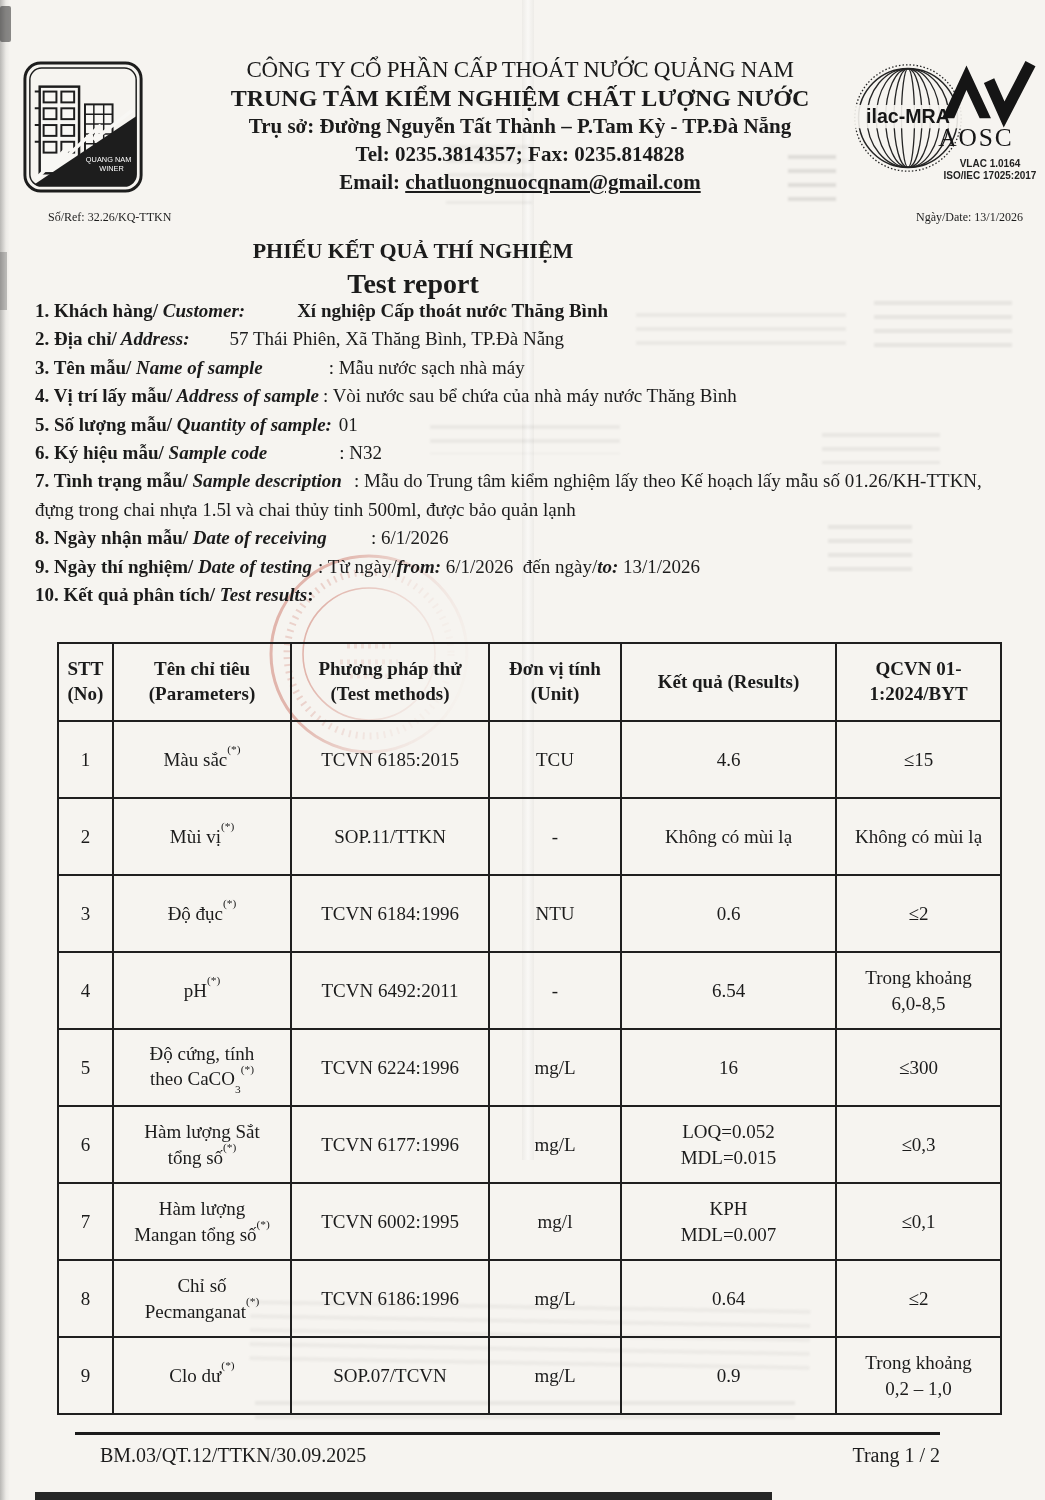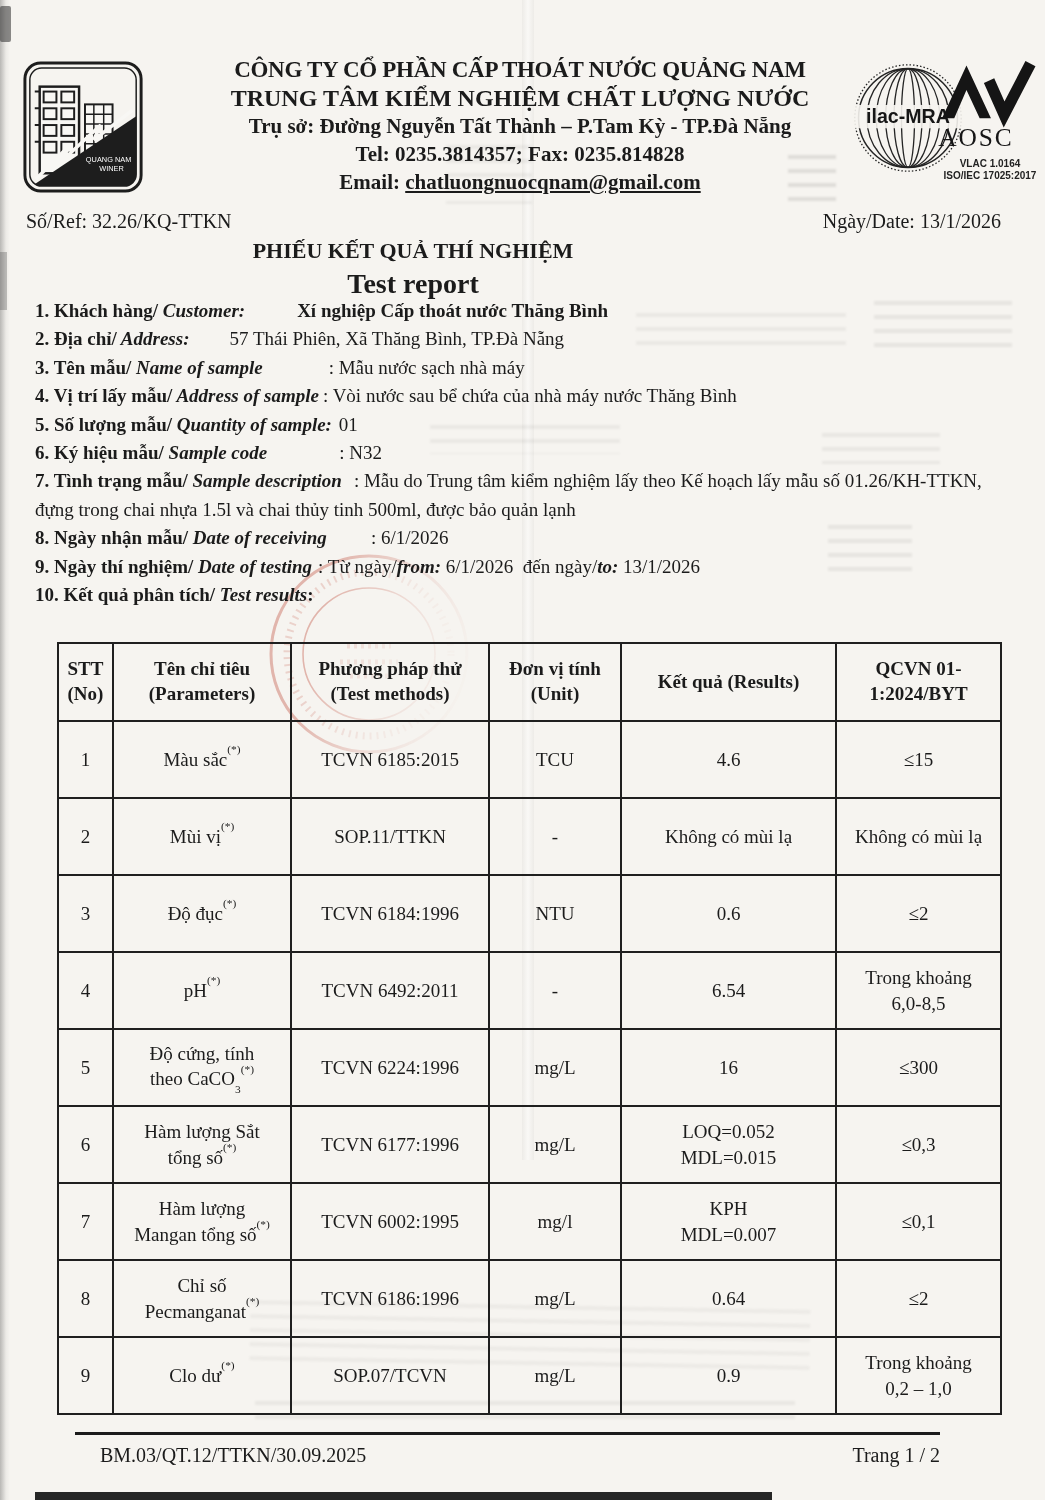--- a/index.html
+++ b/index.html
@@ -28,29 +28,29 @@
   .g7{left:828px;top:520px;width:84px;height:52px;opacity:.09;}
   .g8{left:250px;top:1300px;width:560px;height:66px;opacity:.06;transform:rotate(1deg);}
   .g9{left:255px;top:1396px;width:540px;height:26px;opacity:.08;}
   
   .stamp{position:absolute;left:252px;top:542px;width:238px;height:238px;opacity:.38;filter:blur(.5px);
     -webkit-mask-image:linear-gradient(105deg,#000 30%,rgba(0,0,0,.3) 60%,transparent 85%);
     mask-image:linear-gradient(105deg,#000 30%,rgba(0,0,0,.3) 60%,transparent 85%);}
   
   .logo-left{position:absolute;left:20px;top:58px;width:128px;height:140px;}
   .header-center{position:absolute;left:152px;top:56px;width:736px;text-align:center;line-height:28px;}
-  .h-org{font-size:23px;font-weight:700;letter-spacing:-.3px;}
+  .h-org{font-size:23px;font-weight:400;letter-spacing:-.3px;}
   .h-centername{font-size:24px;font-weight:700;}
   .h-addr,.h-tel,.h-email{font-size:21px;font-weight:700;}
   .h-email u{margin-top:44px;}
   .logo-ilac{position:absolute;left:852px;top:62px;width:112px;height:112px;}
   .logo-aosc{position:absolute;left:938px;top:58px;width:104px;text-align:center;}
   .aosc-cap{font-family:"Liberation Sans",sans-serif;font-size:10px;font-weight:700;line-height:12px;color:#222;}
   
-  .ref-row{position:absolute;left:26px;top:210px;width:975px;display:flex;justify-content:space-between;font-size:20px;}
+  .ref-row{position:absolute;left:48px;top:210px;width:975px;display:flex;justify-content:space-between;font-size:12px;}
   .title-block{position:absolute;left:0;top:238px;width:826px;text-align:center;}
   .title-vi{font-size:22px;font-weight:700;}
   .title-en{font-size:28px;font-weight:700;margin-top:4px;}
   
   .info{position:absolute;left:35px;top:297px;width:990px;font-size:19px;line-height:28.4px;}
   .info-line{white-space:pre-wrap;}
   .lbl{font-weight:700;}
   .eng{font-weight:700;font-style:italic;}
   .val{}
   .vbold{font-weight:700;}

